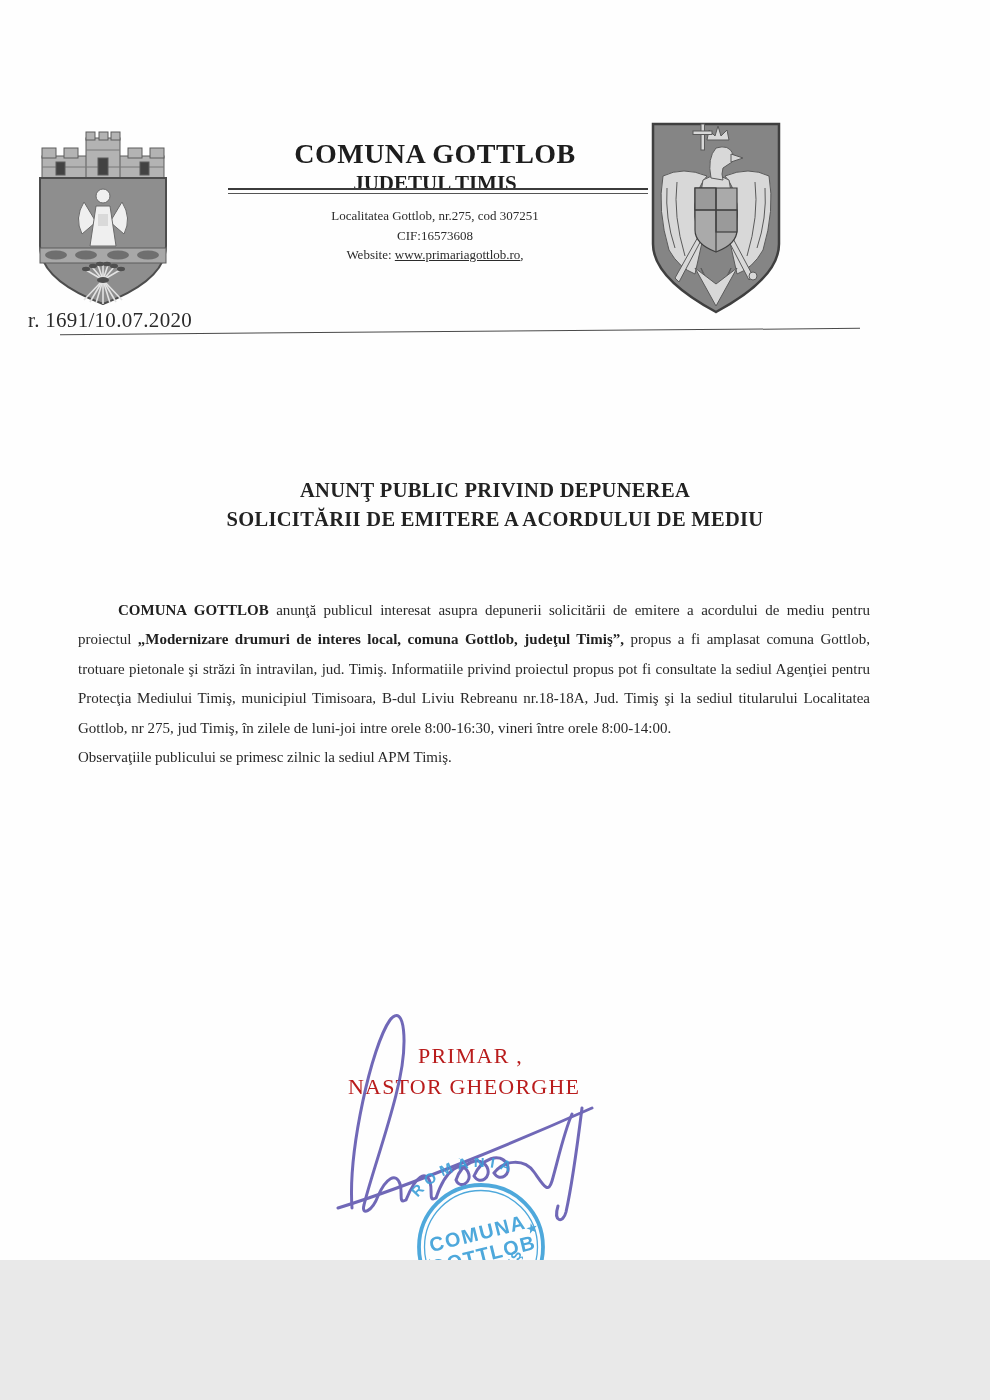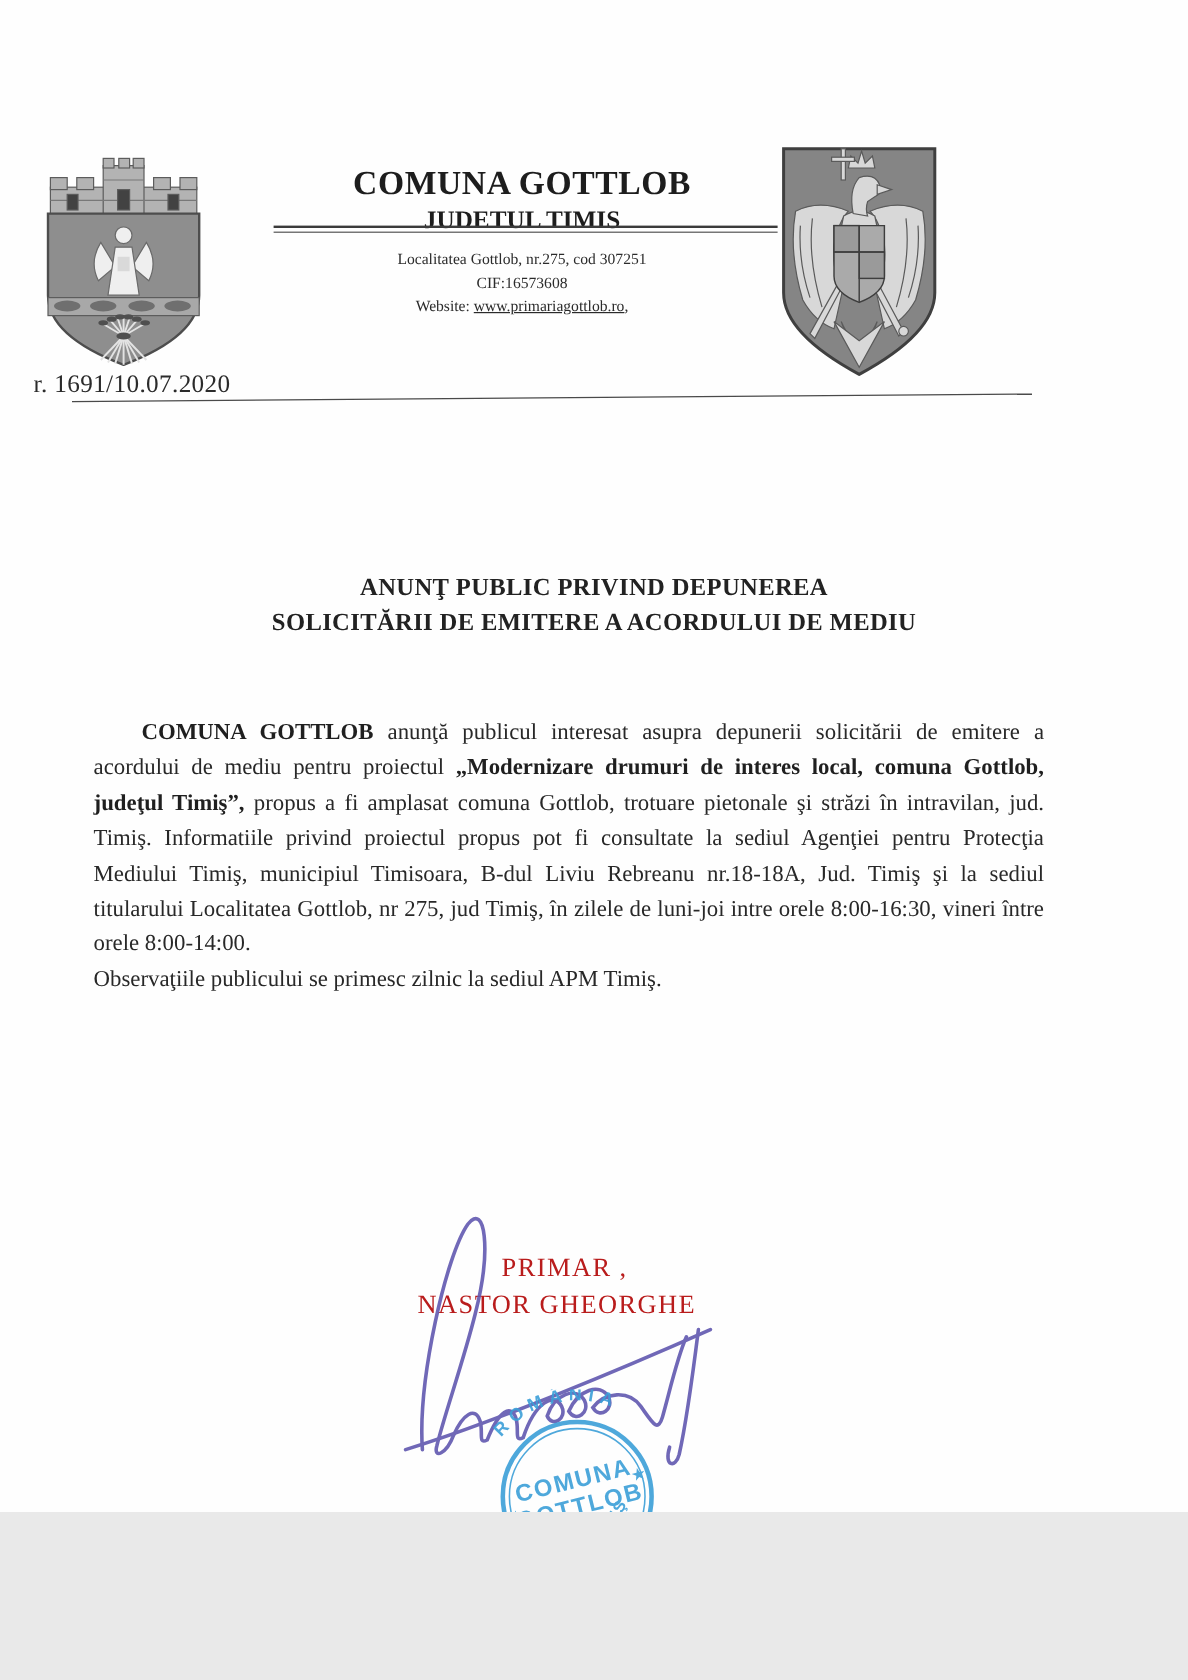--- a/index.html
+++ b/index.html
@@ -21,21 +21,21 @@
   .addr-block .u{text-decoration:underline;}
   
   .reg-line{position:absolute; left:28px; top:308px; font-size:21px; color:#2b2b2b; letter-spacing:.3px;}
   .reg-underline{position:absolute; left:60px; top:331px; width:800px; height:0;
     border-top:1.6px solid #4a4a4a; transform:rotate(-0.45deg);}
   
   .doc-title{position:absolute; left:0; top:456px; width:990px; text-align:center;
     font-size:20.5px; font-weight:bold; line-height:28.5px; letter-spacing:.3px; color:#222;margin-top:20px;}
   
   .body-text{position:absolute; left:78px; top:596px; width:792px;
-    font-size:19px; line-height:29.4px; text-align:justify; color:#282828;}
+    font-size:15px; line-height:29.4px; text-align:justify; color:#282828;}
   .body-text p{margin:0;}
   .body-text .p1{text-indent:40px;}
   .body-text b{color:#1f1f1f;}
   
   .sig-block{position:absolute; left:348px; top:1040px; font-size:22px;
     letter-spacing:1.2px; line-height:31px; color:#b91c1c;}
   .sig-role{padding-left:70px;}
   .sig-ink{position:absolute; left:320px; top:1000px; pointer-events:none;}
   .stamp{position:absolute; left:390px; top:1158px;}
   svg text{font-family:"Liberation Sans", sans-serif;}

